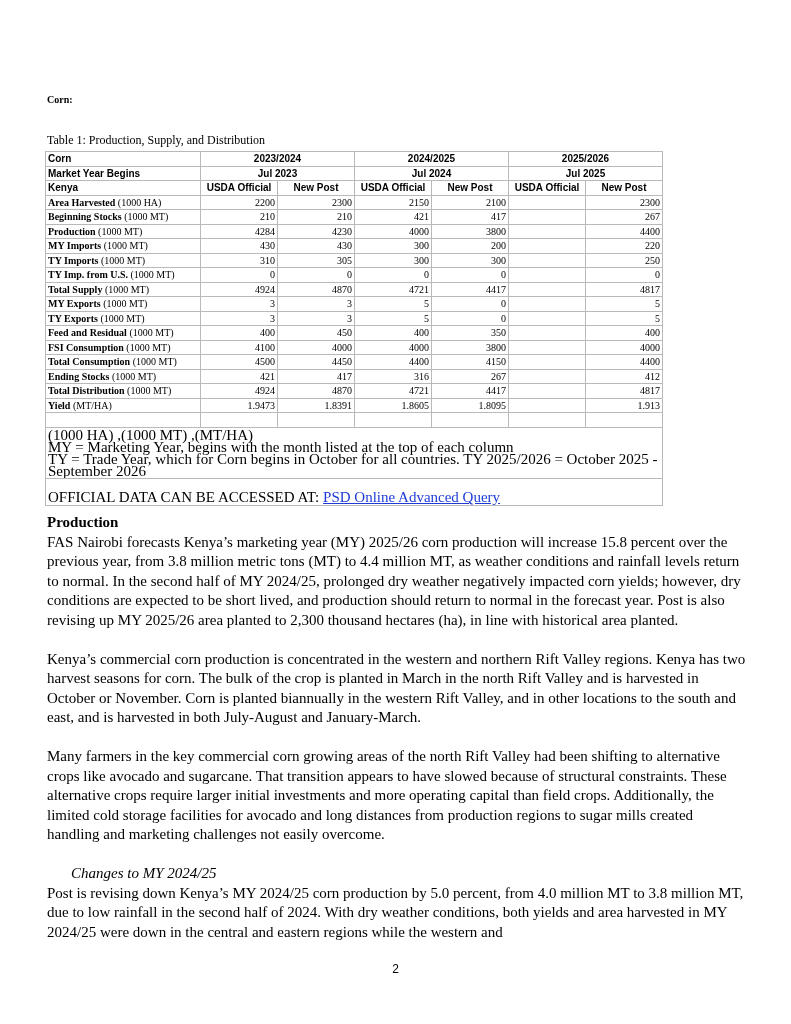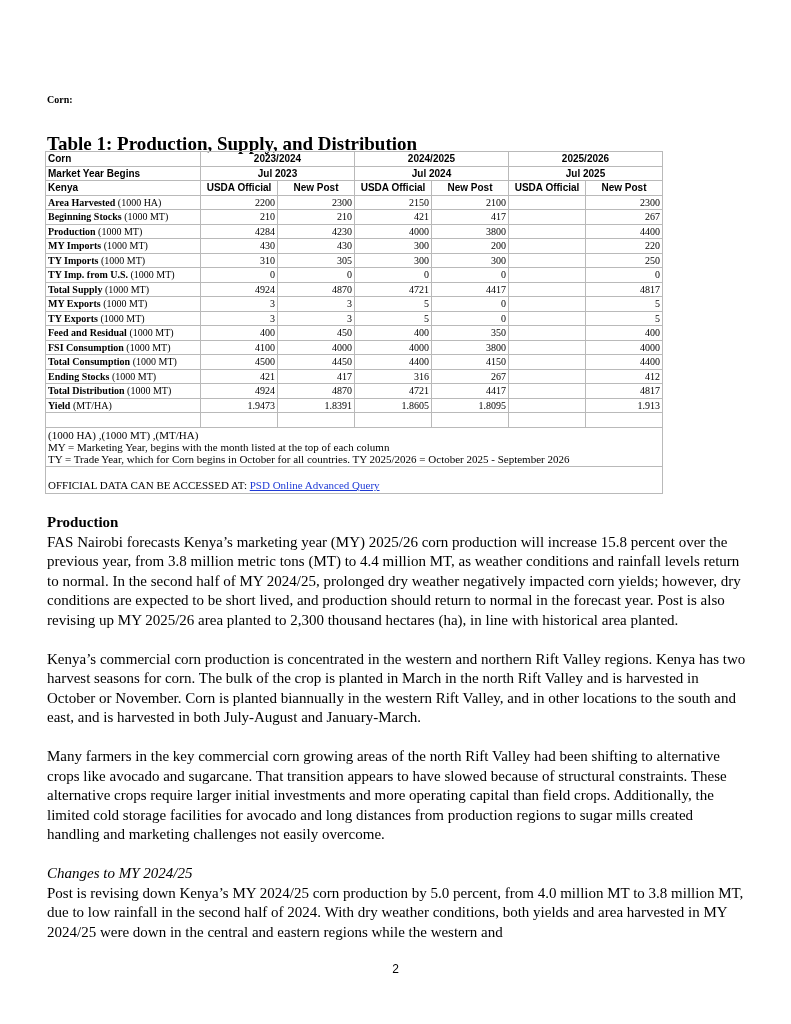--- a/index.html
+++ b/index.html
@@ -1,31 +1,31 @@
 <!DOCTYPE html>
 <html><head>
 <meta charset="utf-8">
 <style>
   html, body { margin: 0; padding: 0; background: #ffffff; }
   body { width: 791px; height: 1024px; position: relative; overflow: hidden;
          font-family: "Liberation Serif", serif; color: #000; }
   .h-corn { position: absolute; left: 47px; top: 94px; font-size: 10px; font-weight: bold; }
-  .h-table { position: absolute; left: 47px; top: 133px; font-size: 19px; font-weight: bold; }
+  .h-table { position: absolute; left: 47px; top: 133px; font-size: 12px; font-weight: normal; }
   table.psd { position: absolute; left: 45px; top: 151px; width: 618px;
               border-collapse: collapse; font-size: 10px; table-layout: fixed; }
   table.psd td { border: 1px solid #b9b9b9; padding: 0 2px; height: 13.5px; line-height: 13px; white-space: nowrap; overflow: hidden; }
   table.psd td.lbl { text-align: left; }
   table.psd td.num { text-align: right; }
   .sans { font-family: "Liberation Sans", sans-serif; font-weight: bold; font-size: 10px; }
   .sans.hdr { text-align: center; margin-left: 12px; }
-  table.psd td.foot { white-space: normal; font-size: 11px; line-height: 12px; padding: 1px 2px; }
+  table.psd td.foot { white-space: normal; font-size: 15px; line-height: 12px; padding: 1px 2px; }
   .lnk { color: #1f3bd6; text-decoration: underline; }
   .txt { position: absolute; left: 47px; width: 700px; font-size: 15px; line-height: 19.5px; }
   .sec-title { font-weight: bold; }
-  .ital { font-style: italic; }
+  .ital { font-style: italic; margin-left: 24px; }
   .pagenum { position: absolute; left: 0; width: 791px; top: 962px; text-align: center;
              font-family: "Liberation Sans", sans-serif; font-size: 12px; }
 </style>
 </head>
 <body>
 
 <div class="h-corn">Corn:</div>
 <div class="h-table">Table 1: Production, Supply, and Distribution</div>
 
 <table class="psd">

